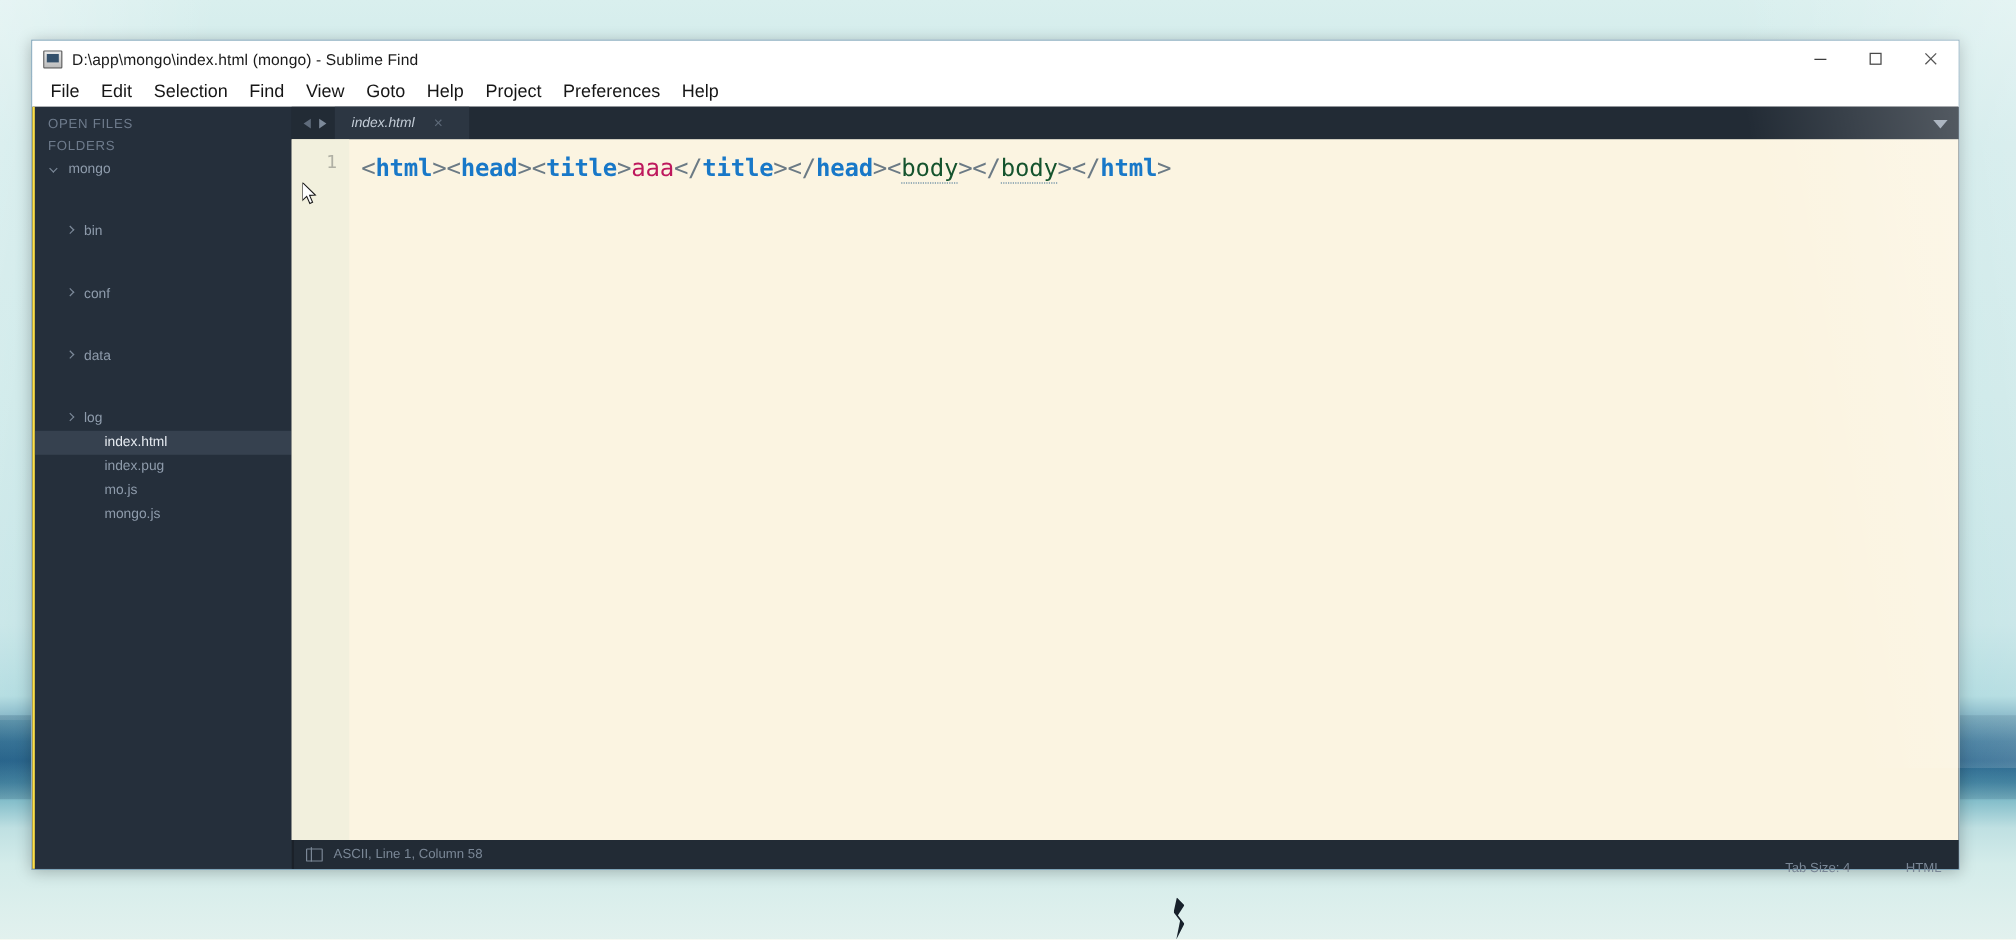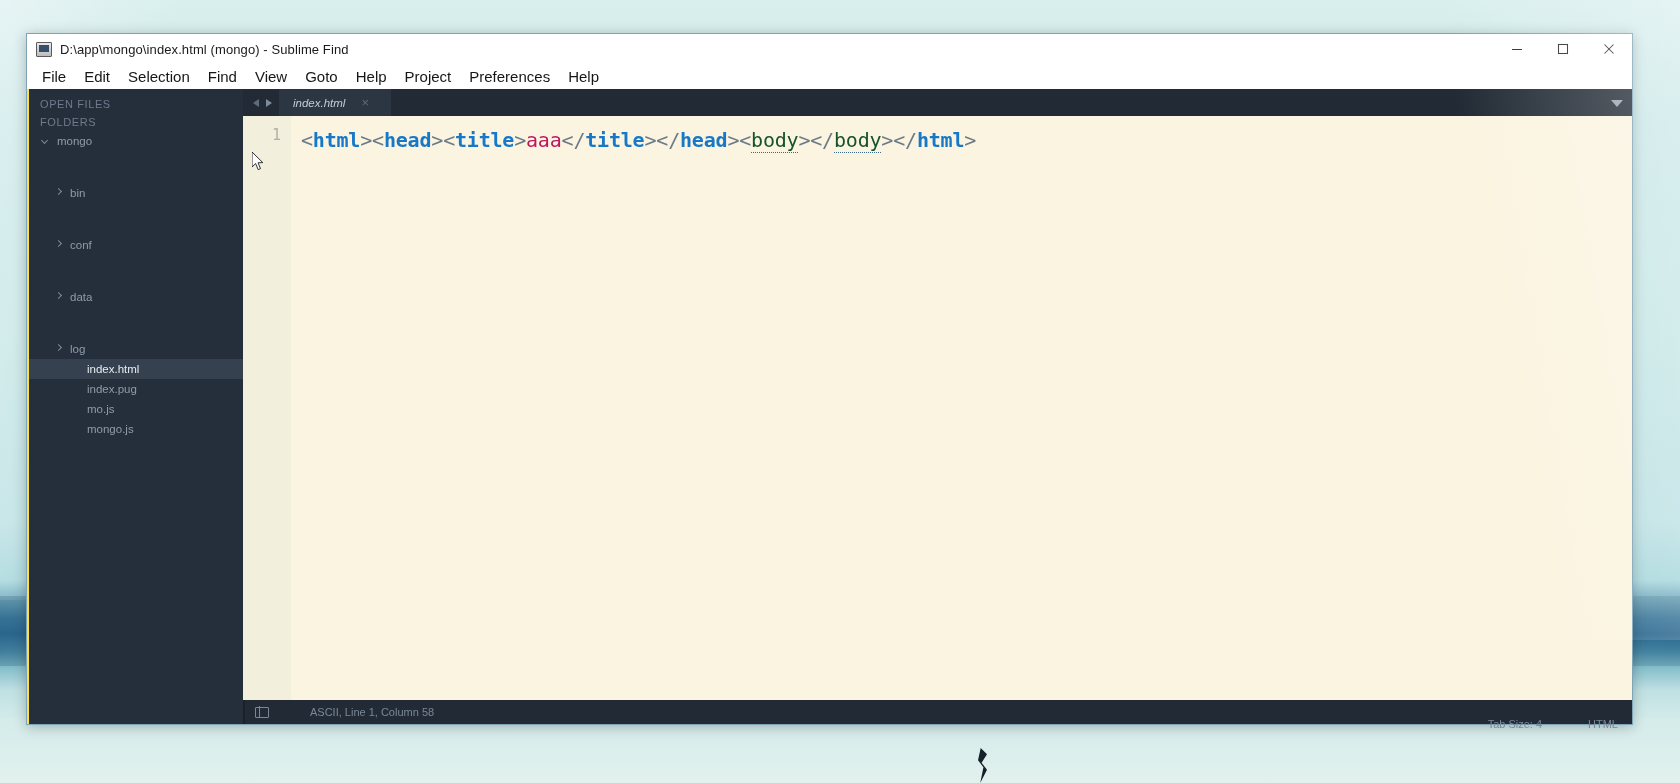--- a/index.html
+++ b/index.html
@@ -351,21 +351,21 @@
     flex: none;
     cursor: default;
   }
   #sb-toggle::after {
     content: "";
     position: absolute;
     left: 3.2px; top: -1.3px; bottom: -1.3px;
     width: 1.3px;
     background: #7a8796;
   }
-  #sb-left { display: flex; align-items: center; gap: 32px; }
+  #sb-left { display: flex; align-items: center; }
   #sb-spacer { flex: 1; }
   .sb-item { margin-left: 46px; cursor: default; white-space: nowrap; margin-top: 24px; }
 </style>
 </head>
 <body>
 
 <div id="desktop">
   <div class="wave-streak"></div>
   <div class="bottom-mark"></div>
 

